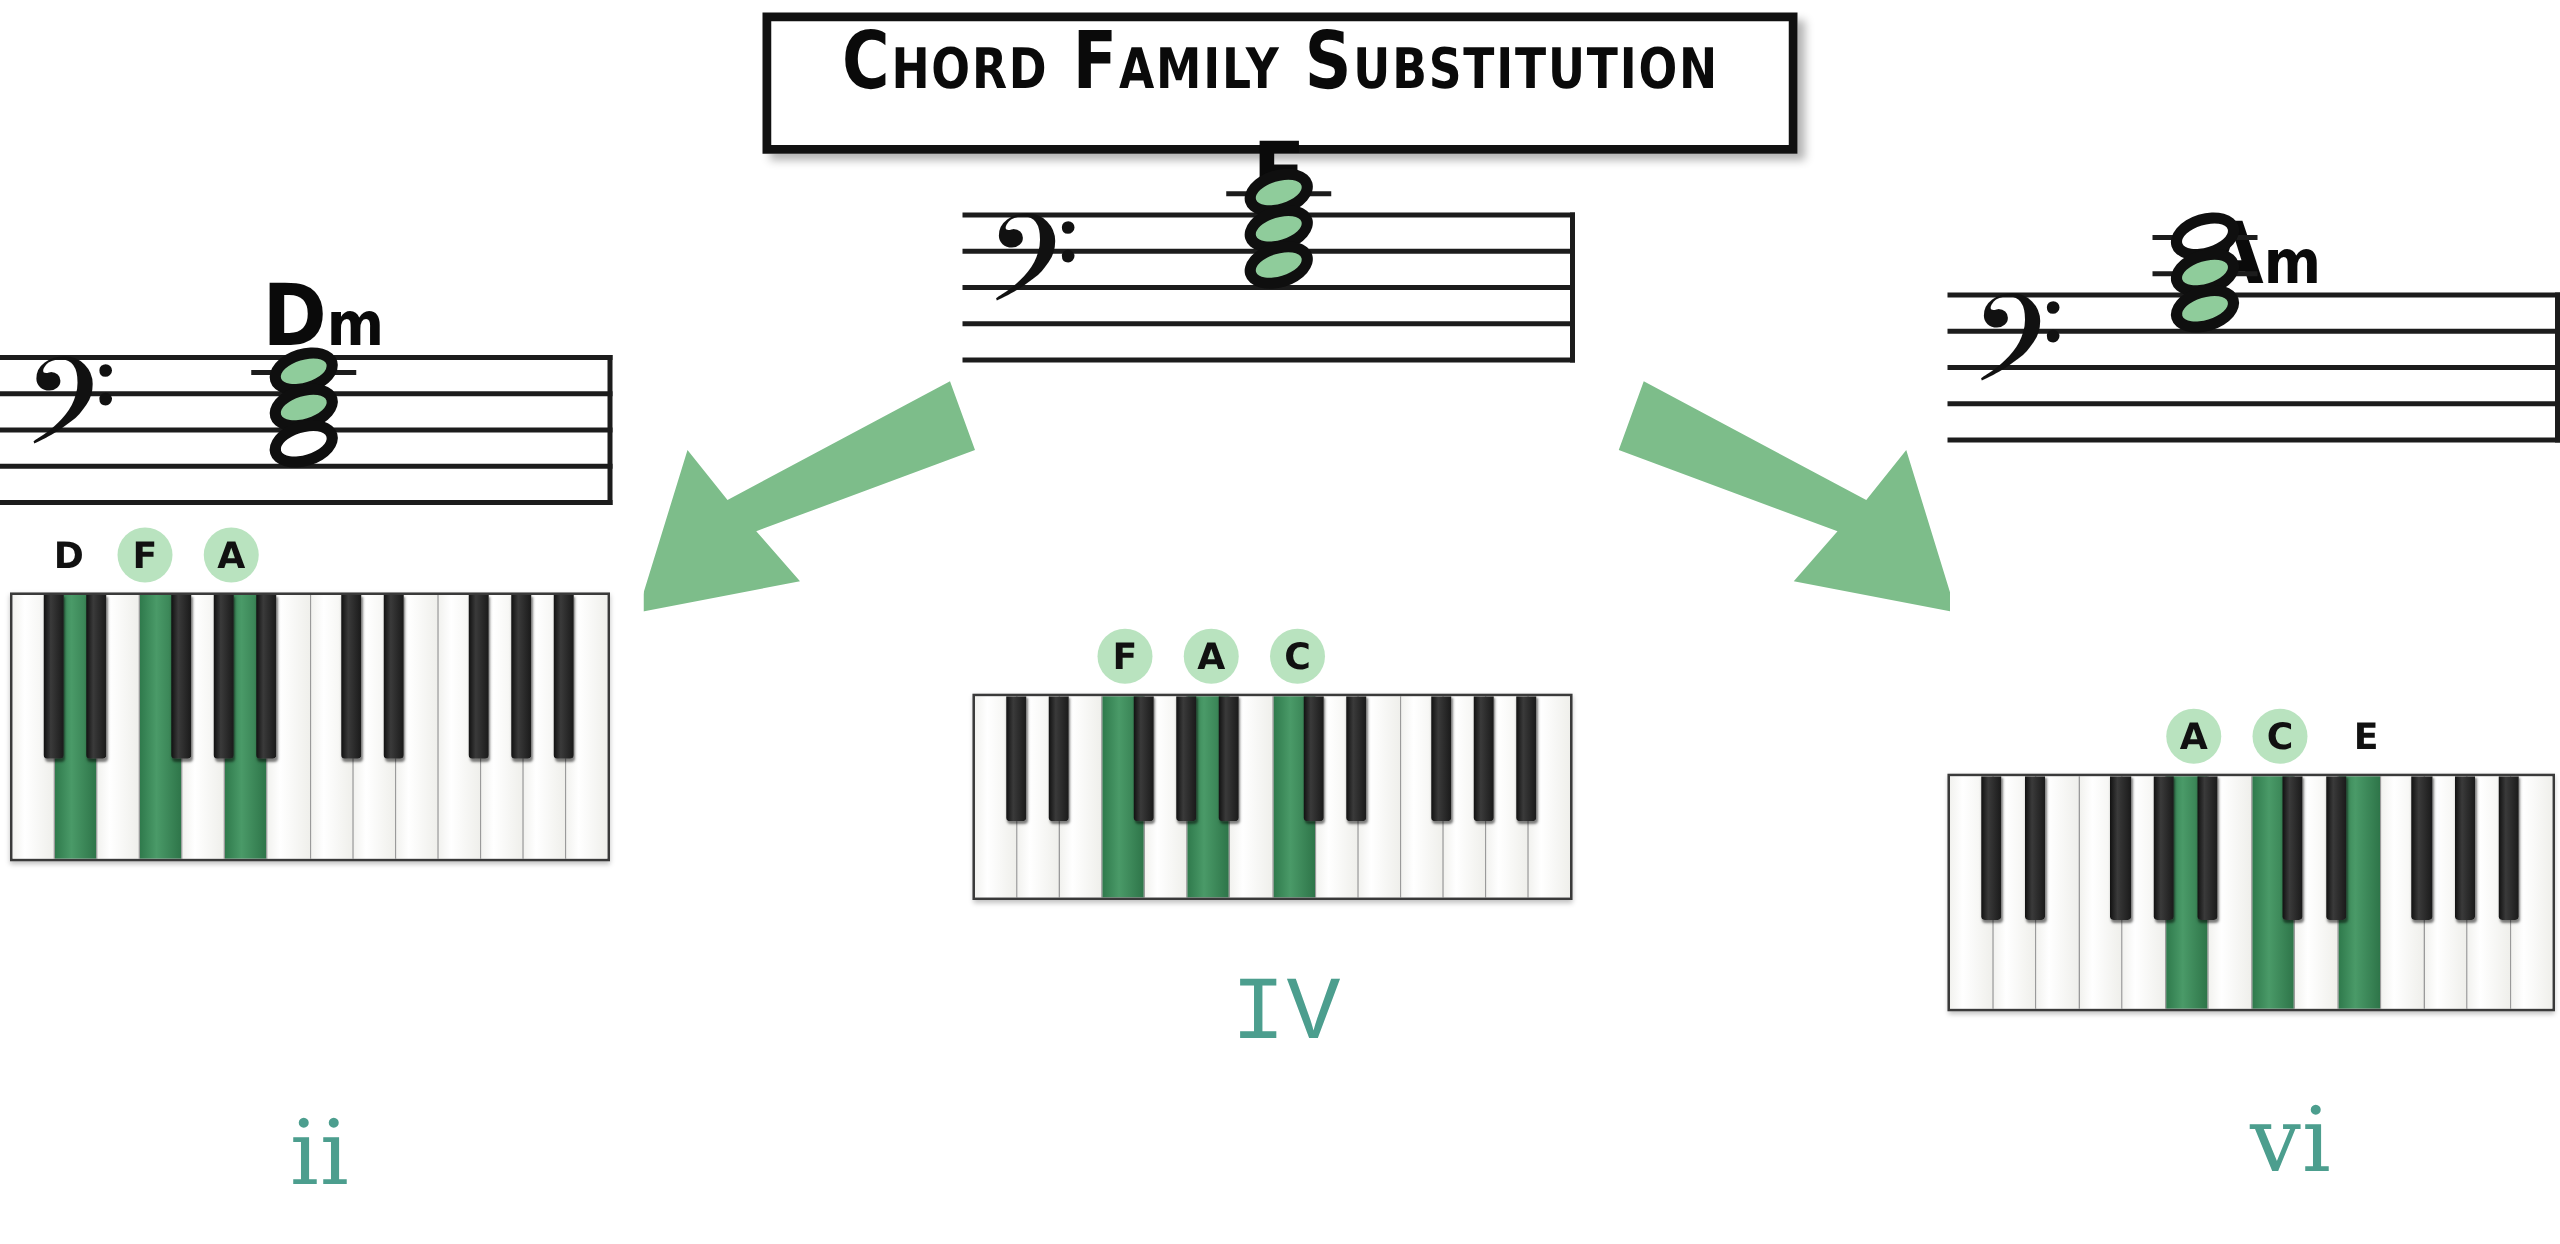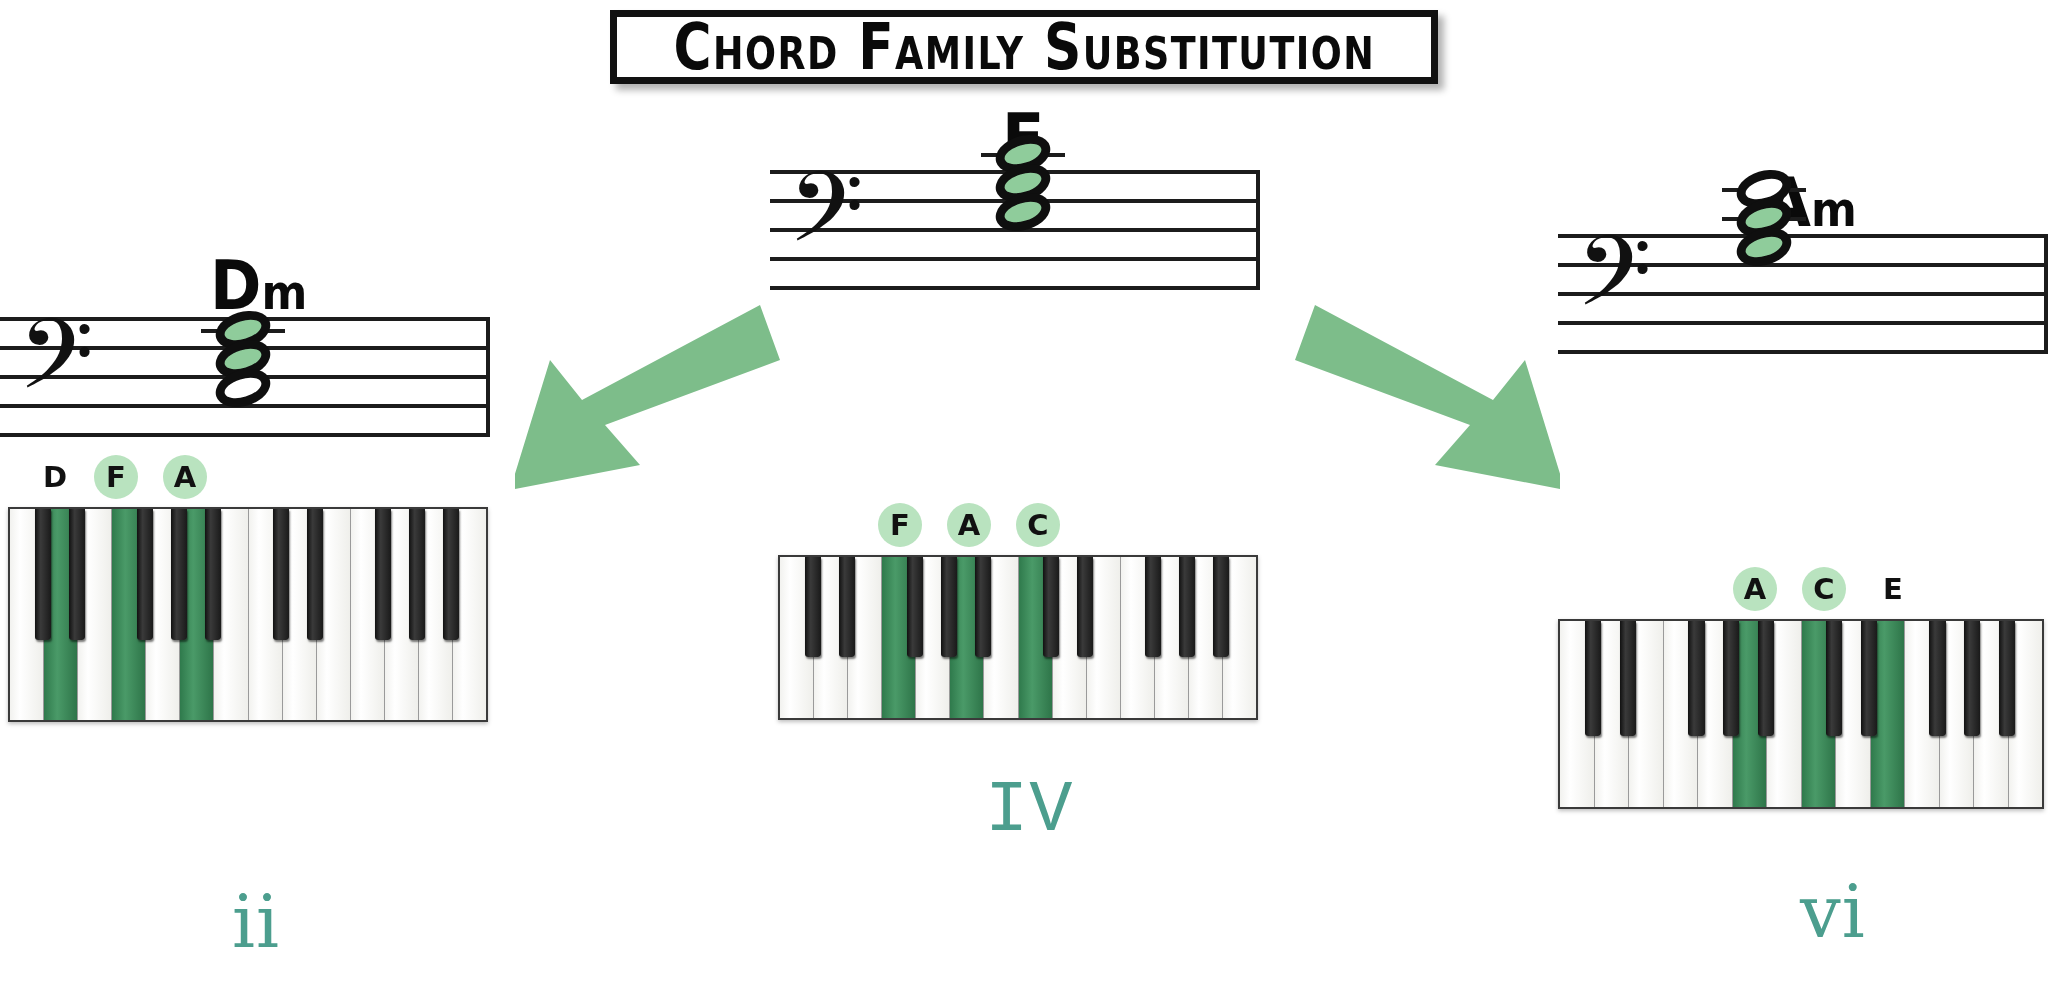--- a/index.html
+++ b/index.html
@@ -6,36 +6,36 @@
   html,body{margin:0;padding:0;}
   body{
     width:2048px;height:995px;position:relative;overflow:hidden;
     background:#ffffff;
     font-family:"DejaVu Sans", sans-serif;
   }
   .stage{position:absolute;inset:0;}
 
   
   #title-banner{
-    position:absolute;left:610px;top:10px;width:828px;height:74px;
+    position:absolute;left:610px;top:10px;width:828px;height:113px;
     background:#ffffff;border:7px solid #111111;box-sizing:border-box;
-    display:flex;align-items:center;justify-content:center;
+    display:flex;align-items:flex-start;justify-content:center;
     box-shadow:6px 6px 7px rgba(0,0,0,.30);
   }
   #title-text{
     font-family:"DejaVu Sans", sans-serif;
     font-size:54px;font-weight:700;color:#0a0a0a;
     letter-spacing:1.5px;white-space:nowrap;
     font-variant:small-caps;
     transform:scaleY(1.18) scaleX(.96);
   }
 
   
   .panel{position:absolute;}
-  #panel-left{left:0px;top:317px;width:490px;}
+  #panel-left{left:0px;top:284px;width:490px;}
   #panel-center{left:770px;top:170px;width:490px;}
   #panel-right{left:1558px;top:234px;width:490px;}
 
   
   .chord-name{
     position:absolute;
     font-family:"DejaVu Sans", sans-serif;
     font-size:62px;font-weight:700;color:#0a0a0a;
     transform:scaleY(1.1);
     white-space:nowrap;

